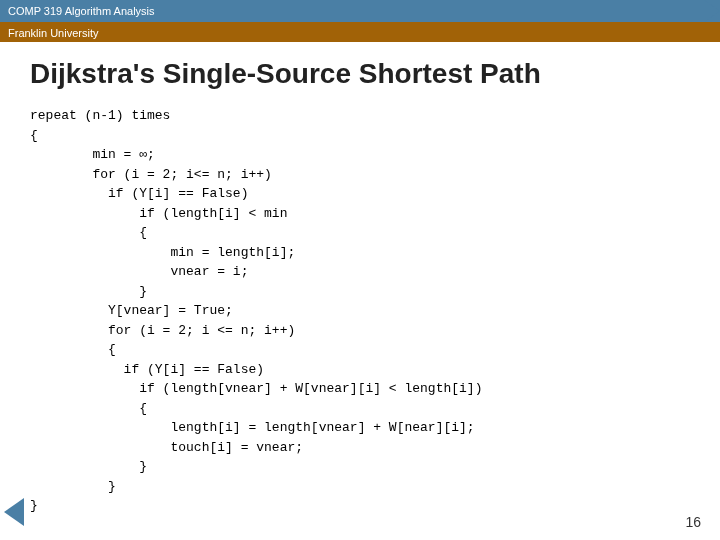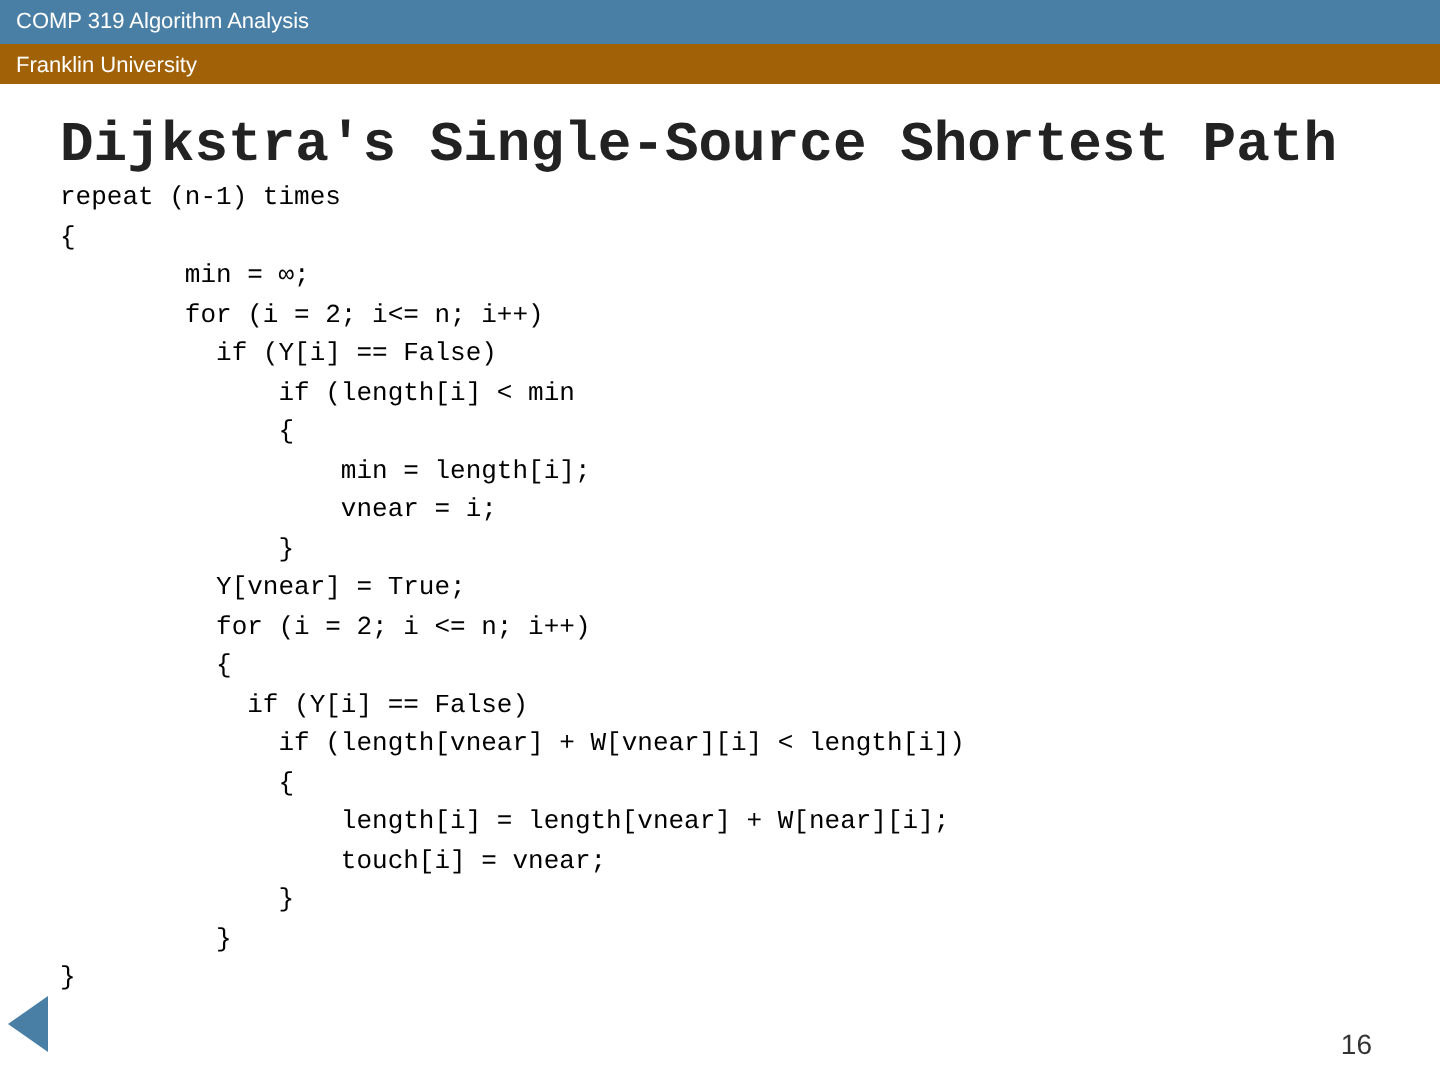--- a/index.html
+++ b/index.html
@@ -42,35 +42,35 @@
 
     #main-content {
       padding: 16px 30px 10px 30px;
       position: relative;
     }
 
     #page-title-text {
       font-size: 28px;
       font-weight: bold;
       color: #222;
-      font-family: Liberation Mono, monospace;
+      margin-bottom: 16px;
     }
 
     #code-block {
       font-family: 'Courier New', Courier, monospace;
       font-size: 13px;
       color: #000000;
       line-height: 1.5;
       white-space: pre;
     }
 
     #page-number {
       position: absolute;
       bottom: 10px;
-      right: 34px;
+      right: 19px;
       font-size: 14px;
       color: #333;
     }
 
     .header-container {
       position: relative;
       background: #4a7fa5;
     }
   </style>
 </head>

